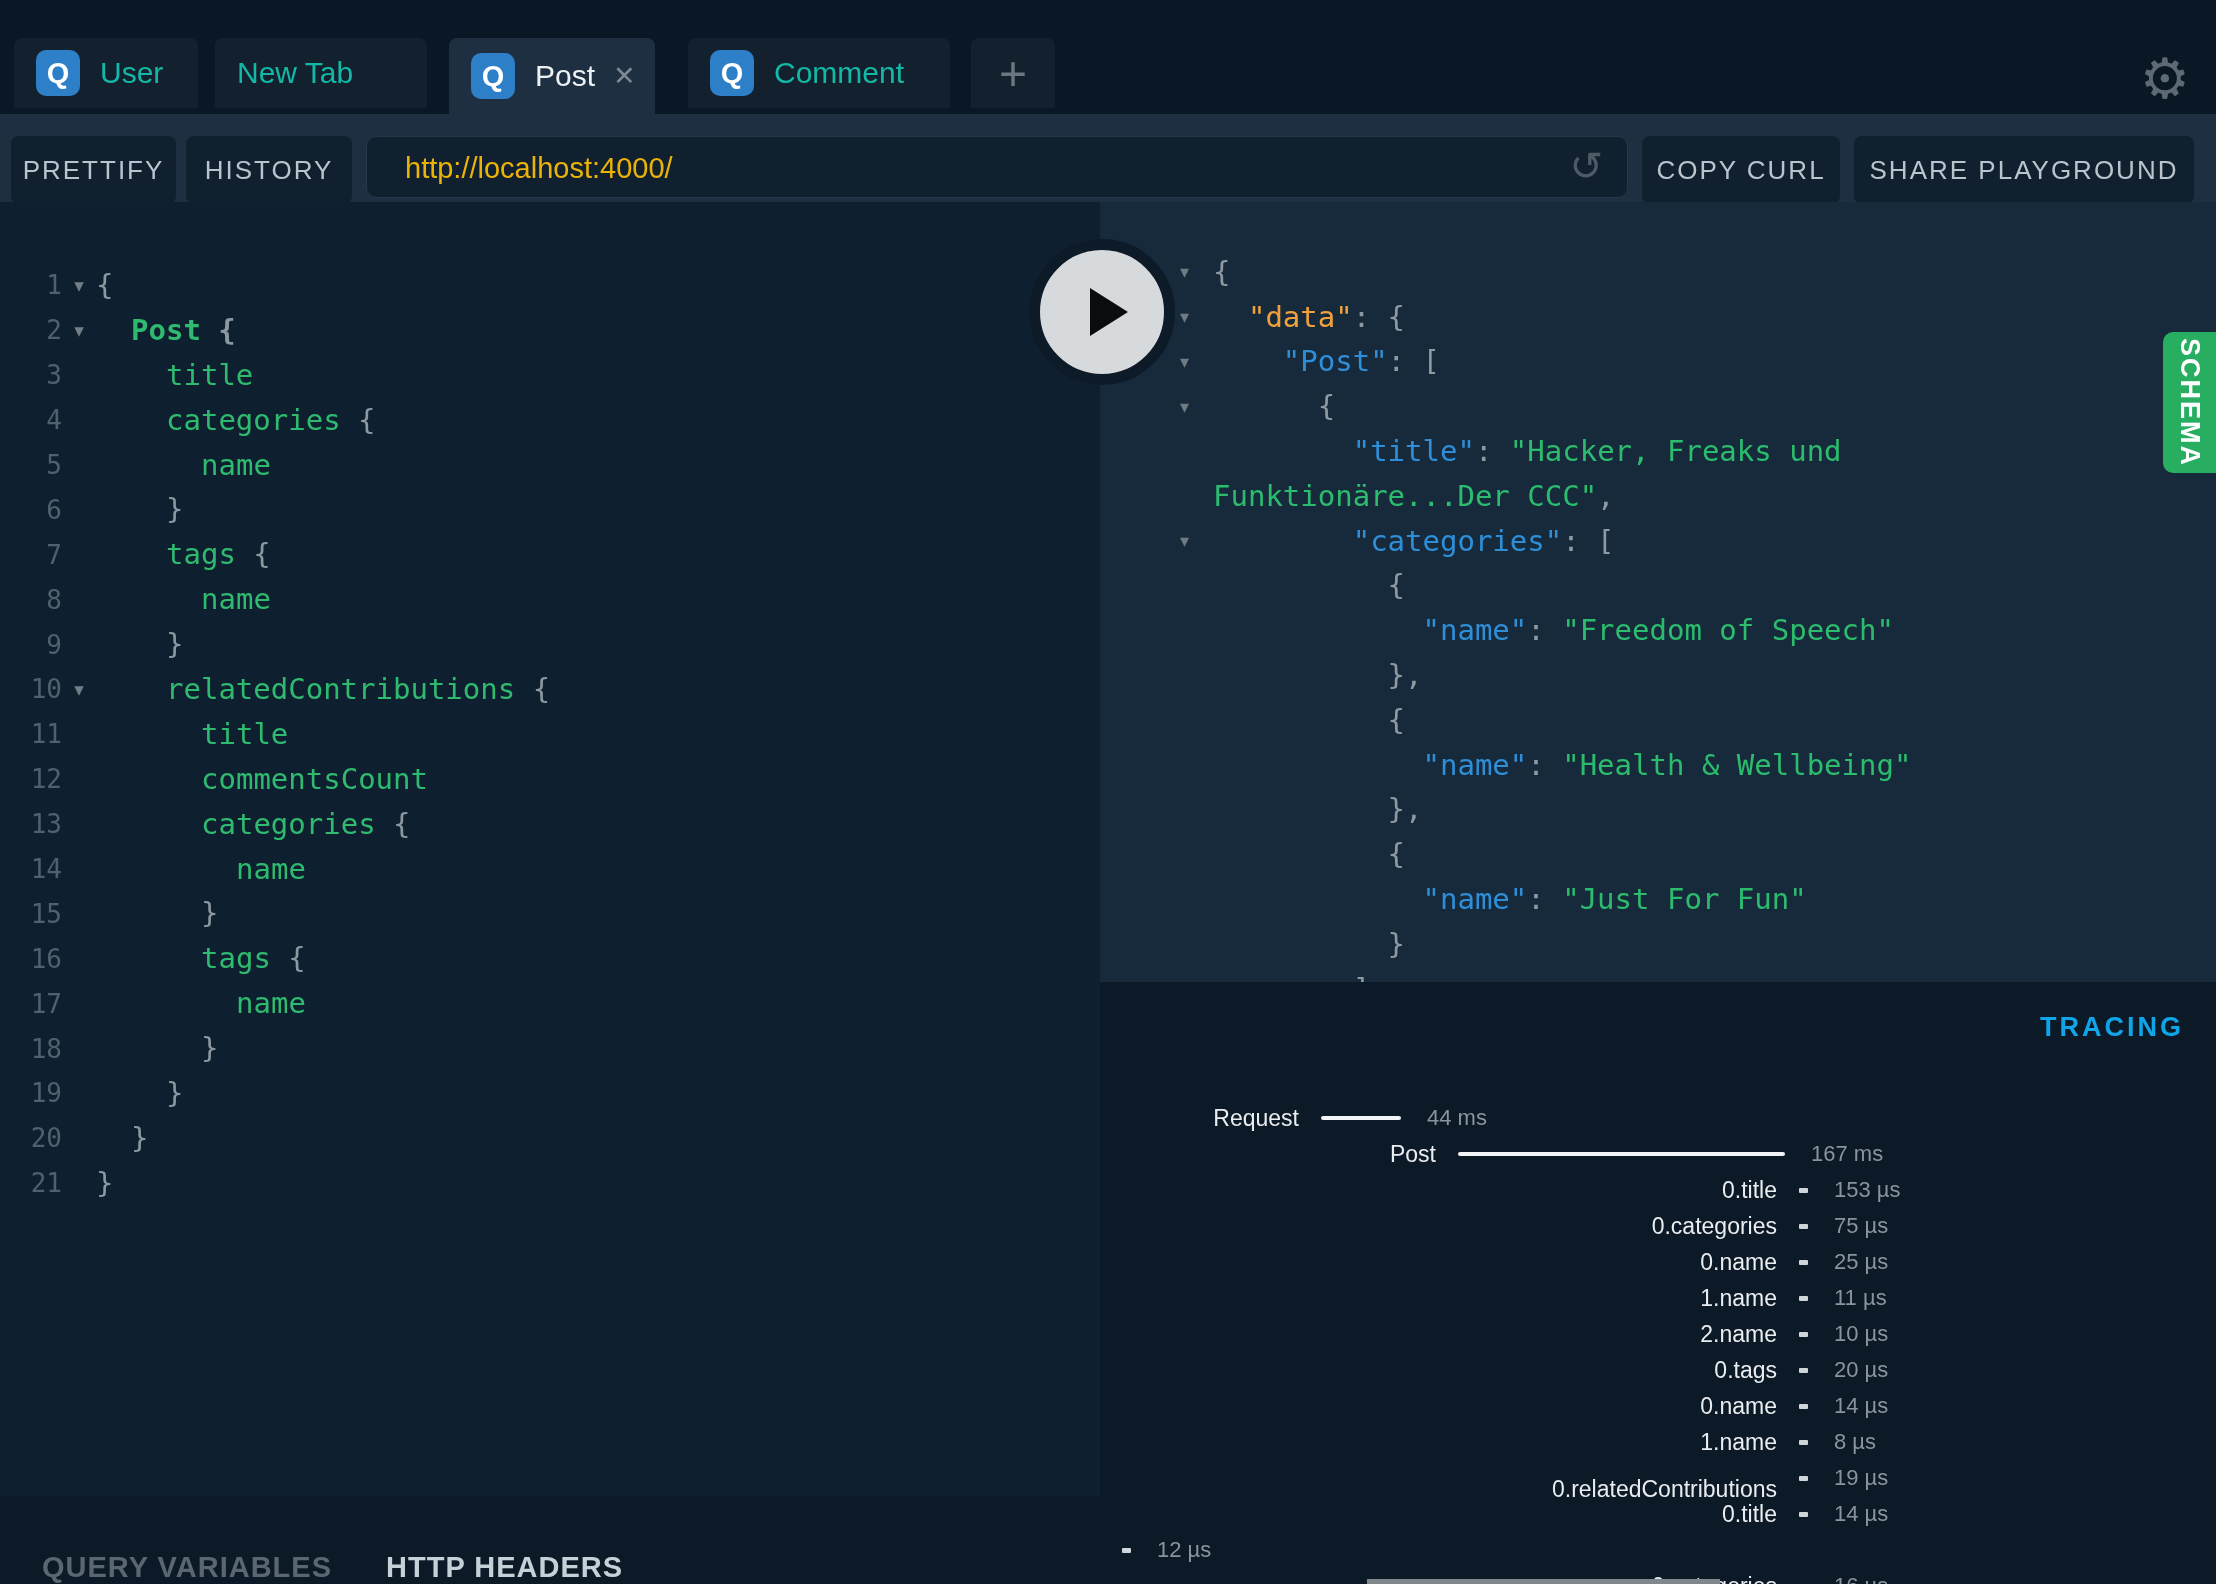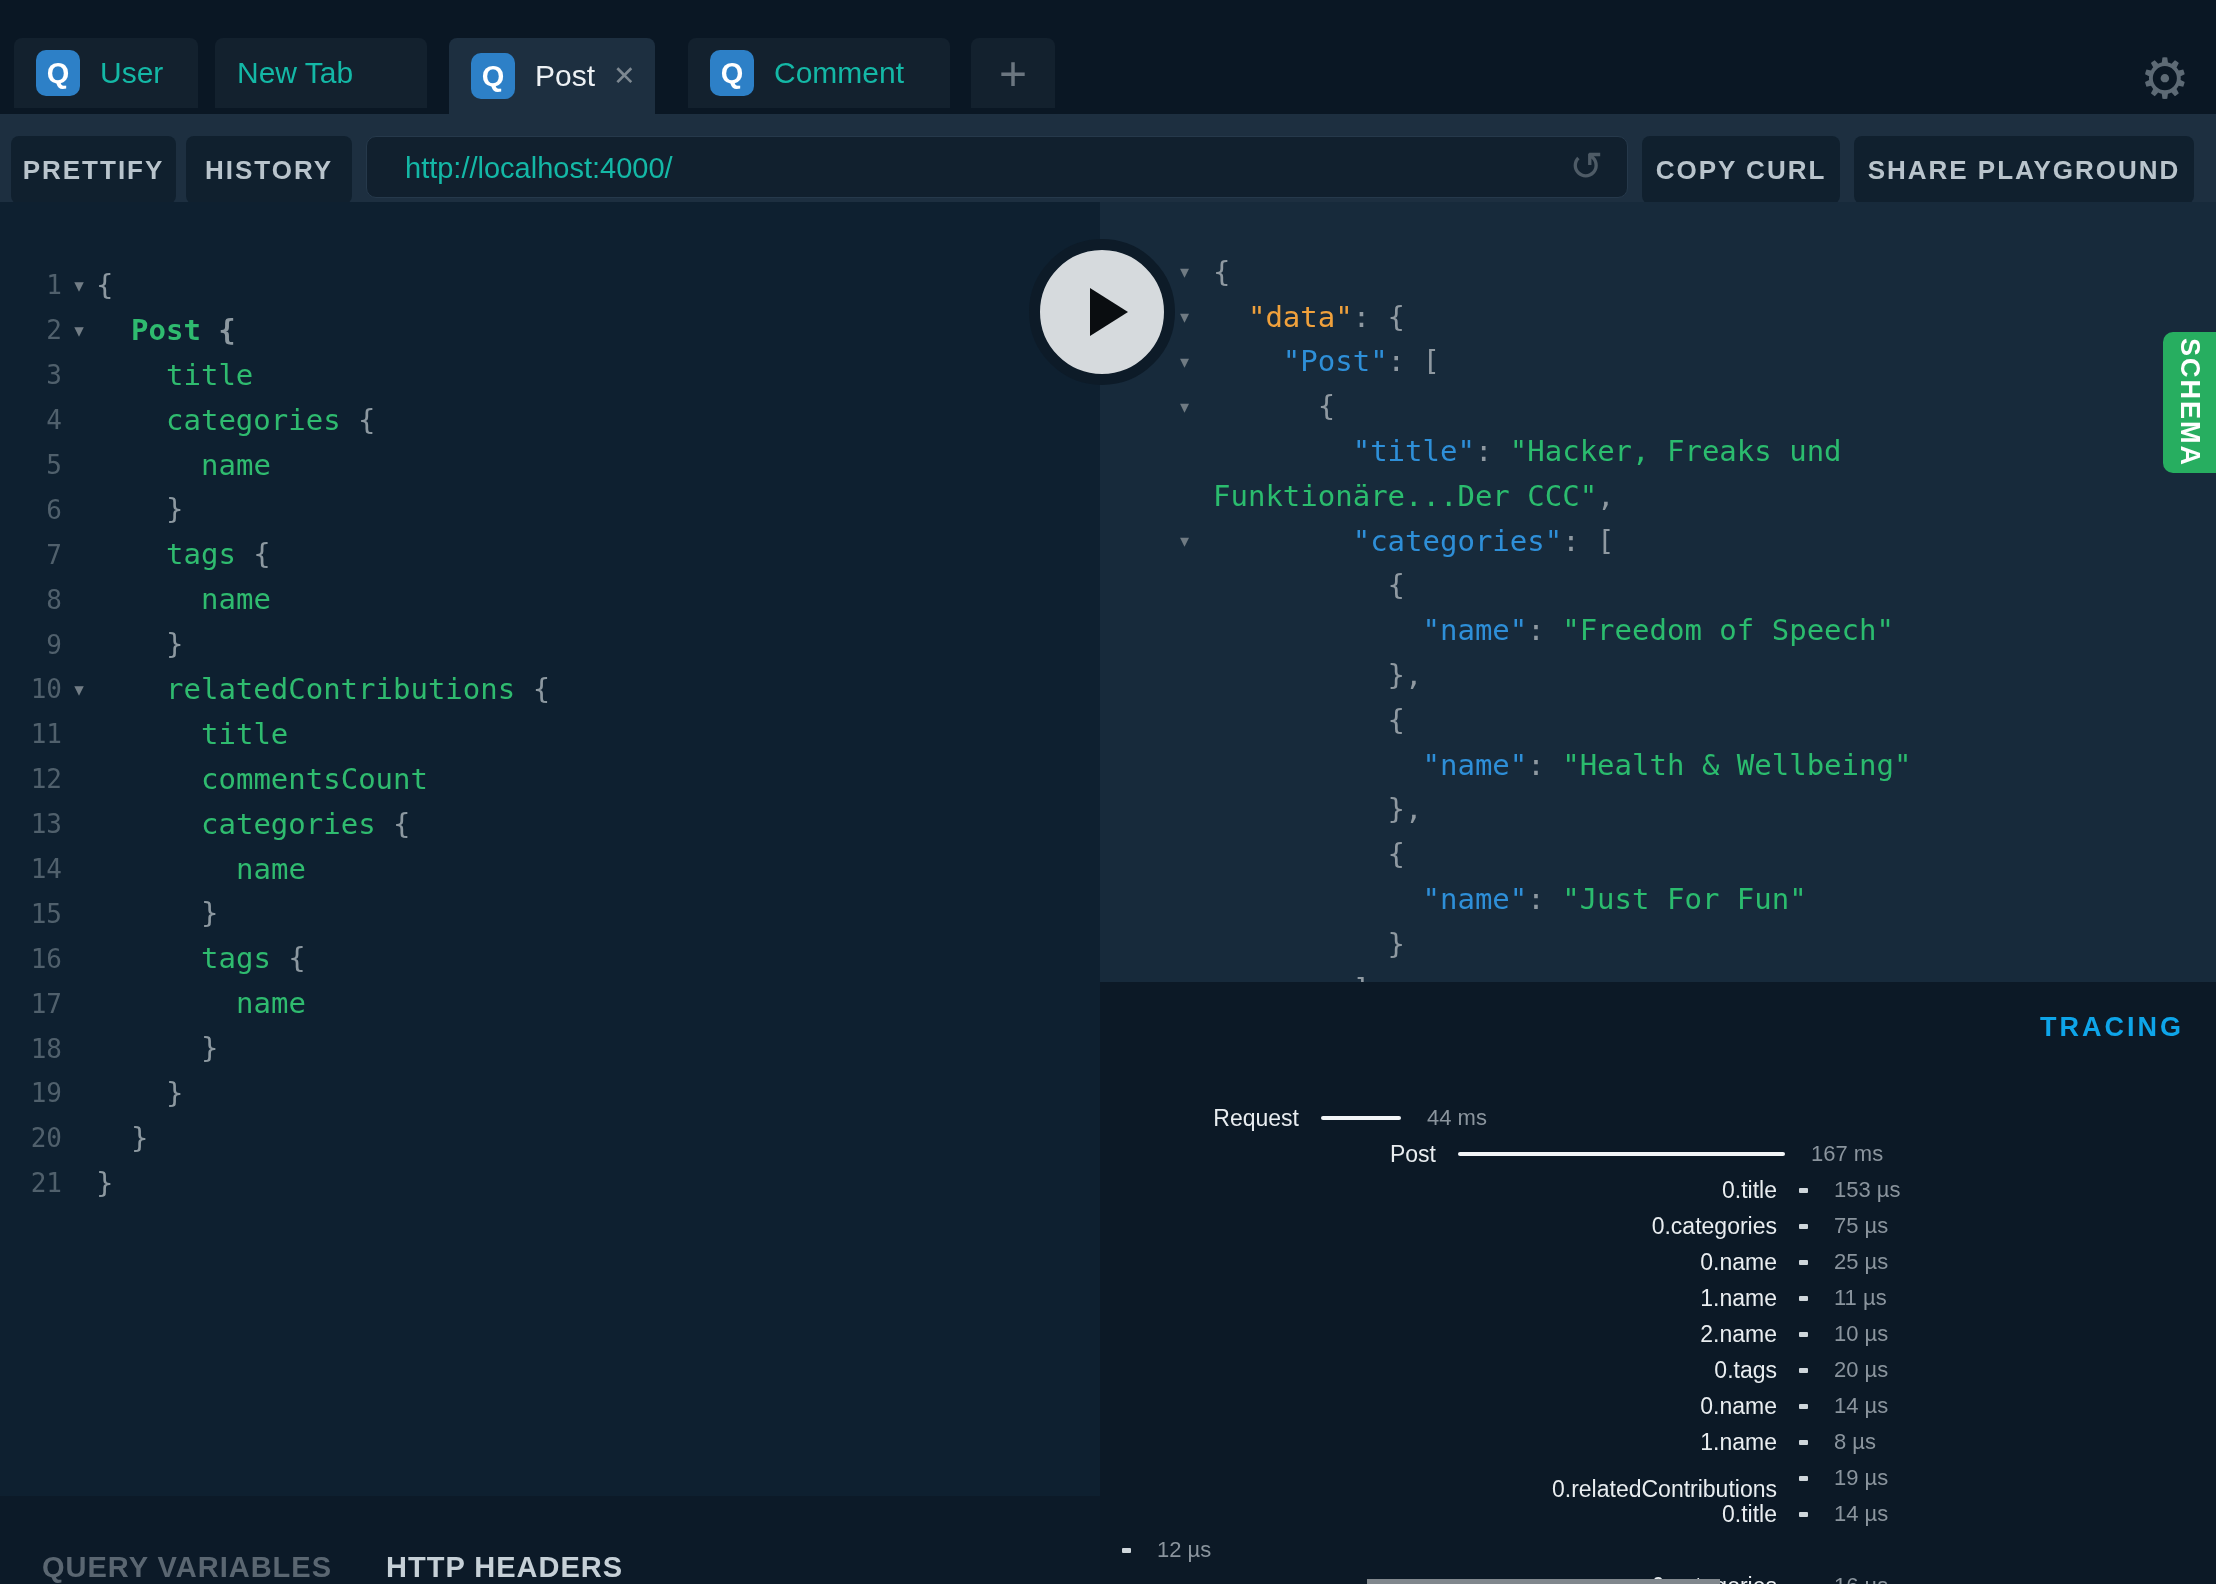--- a/index.html
+++ b/index.html
@@ -28,29 +28,29 @@
     border-radius:8px 8px 0 0;background:#13212e;display:flex;
     align-items:center;justify-content:center;color:#6b7680;font-size:48px;cursor:pointer;
   }
   .gear{position:absolute;right:26px;top:46px;font-size:56px;color:#5d6a75;cursor:pointer;
         font-family:"DejaVu Sans",sans-serif;}
   
   .toolbar{position:absolute;top:114px;left:0;width:2216px;height:88px;background:#1d2f40;}
   .tbtn{
     position:absolute;top:22px;height:68px;background:#10202e;border-radius:8px;
     display:flex;align-items:center;justify-content:center;
-    font-size:26px;font-weight:700;letter-spacing:2px;color:#b9c4cc;cursor:pointer;
+    font-size:26px;font-weight:400;letter-spacing:2px;color:#b9c4cc;cursor:pointer;
   }
   .urlbox{
     position:absolute;left:366px;top:22px;width:1262px;height:62px;box-sizing:border-box;
     background:#11202e;border:1px solid #26394b;border-radius:10px;
   }
   .urlbox input{
     position:absolute;left:36px;top:0;width:1150px;height:60px;background:transparent;
-    border:none;outline:none;color:#14b8a6;font-size:29px;font-family:"Liberation Sans",sans-serif;
+    border:none;outline:none;color:#eab308;font-size:29px;font-family:"Liberation Sans",sans-serif;
   }
   .reload{position:absolute;right:24px;top:6px;font-size:40px;color:#4e5b66;cursor:pointer;
           font-family:"DejaVu Sans",sans-serif;}
   
   .editor{position:absolute;top:202px;left:0;width:1100px;height:1294px;
           background:#0e2030;overflow:hidden;cursor:text;}
   .ed-lines{padding-top:61px;}
   .ed-line{height:44.9px;display:flex;align-items:center;}
   .lnum{flex:0 0 62px;text-align:right;color:#50606c;
         font:26px "DejaVu Sans Mono",monospace;}

